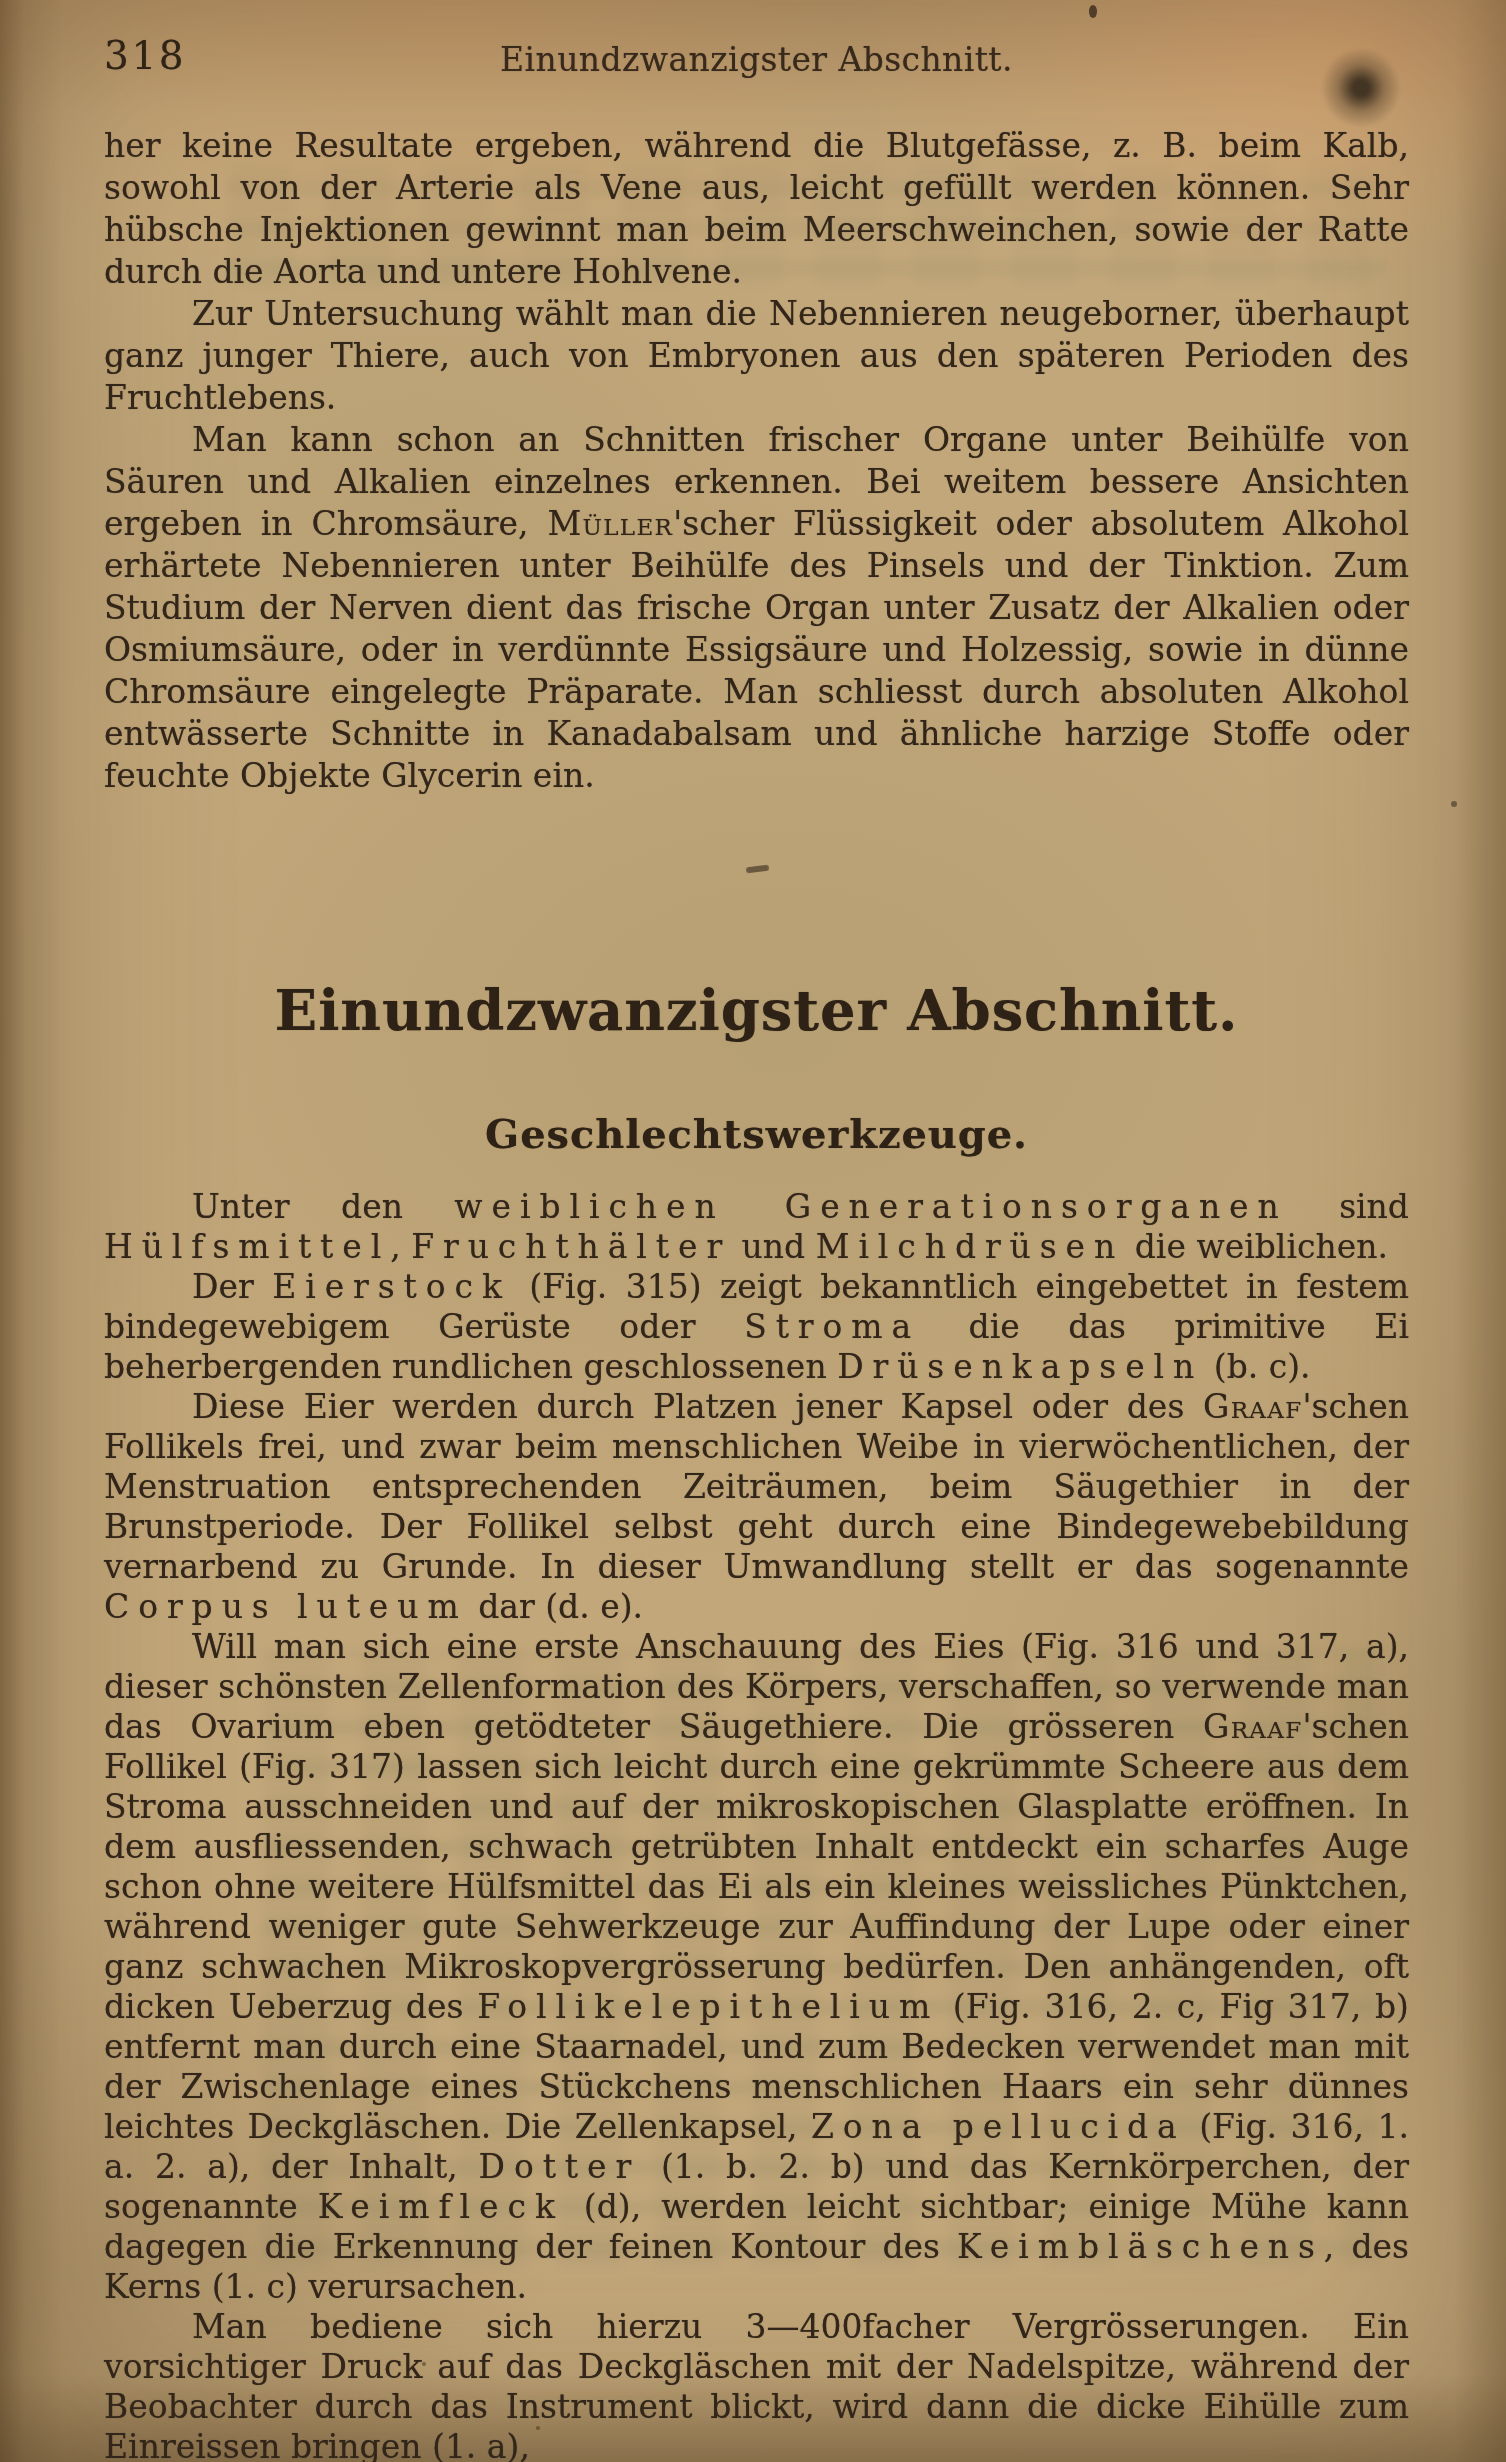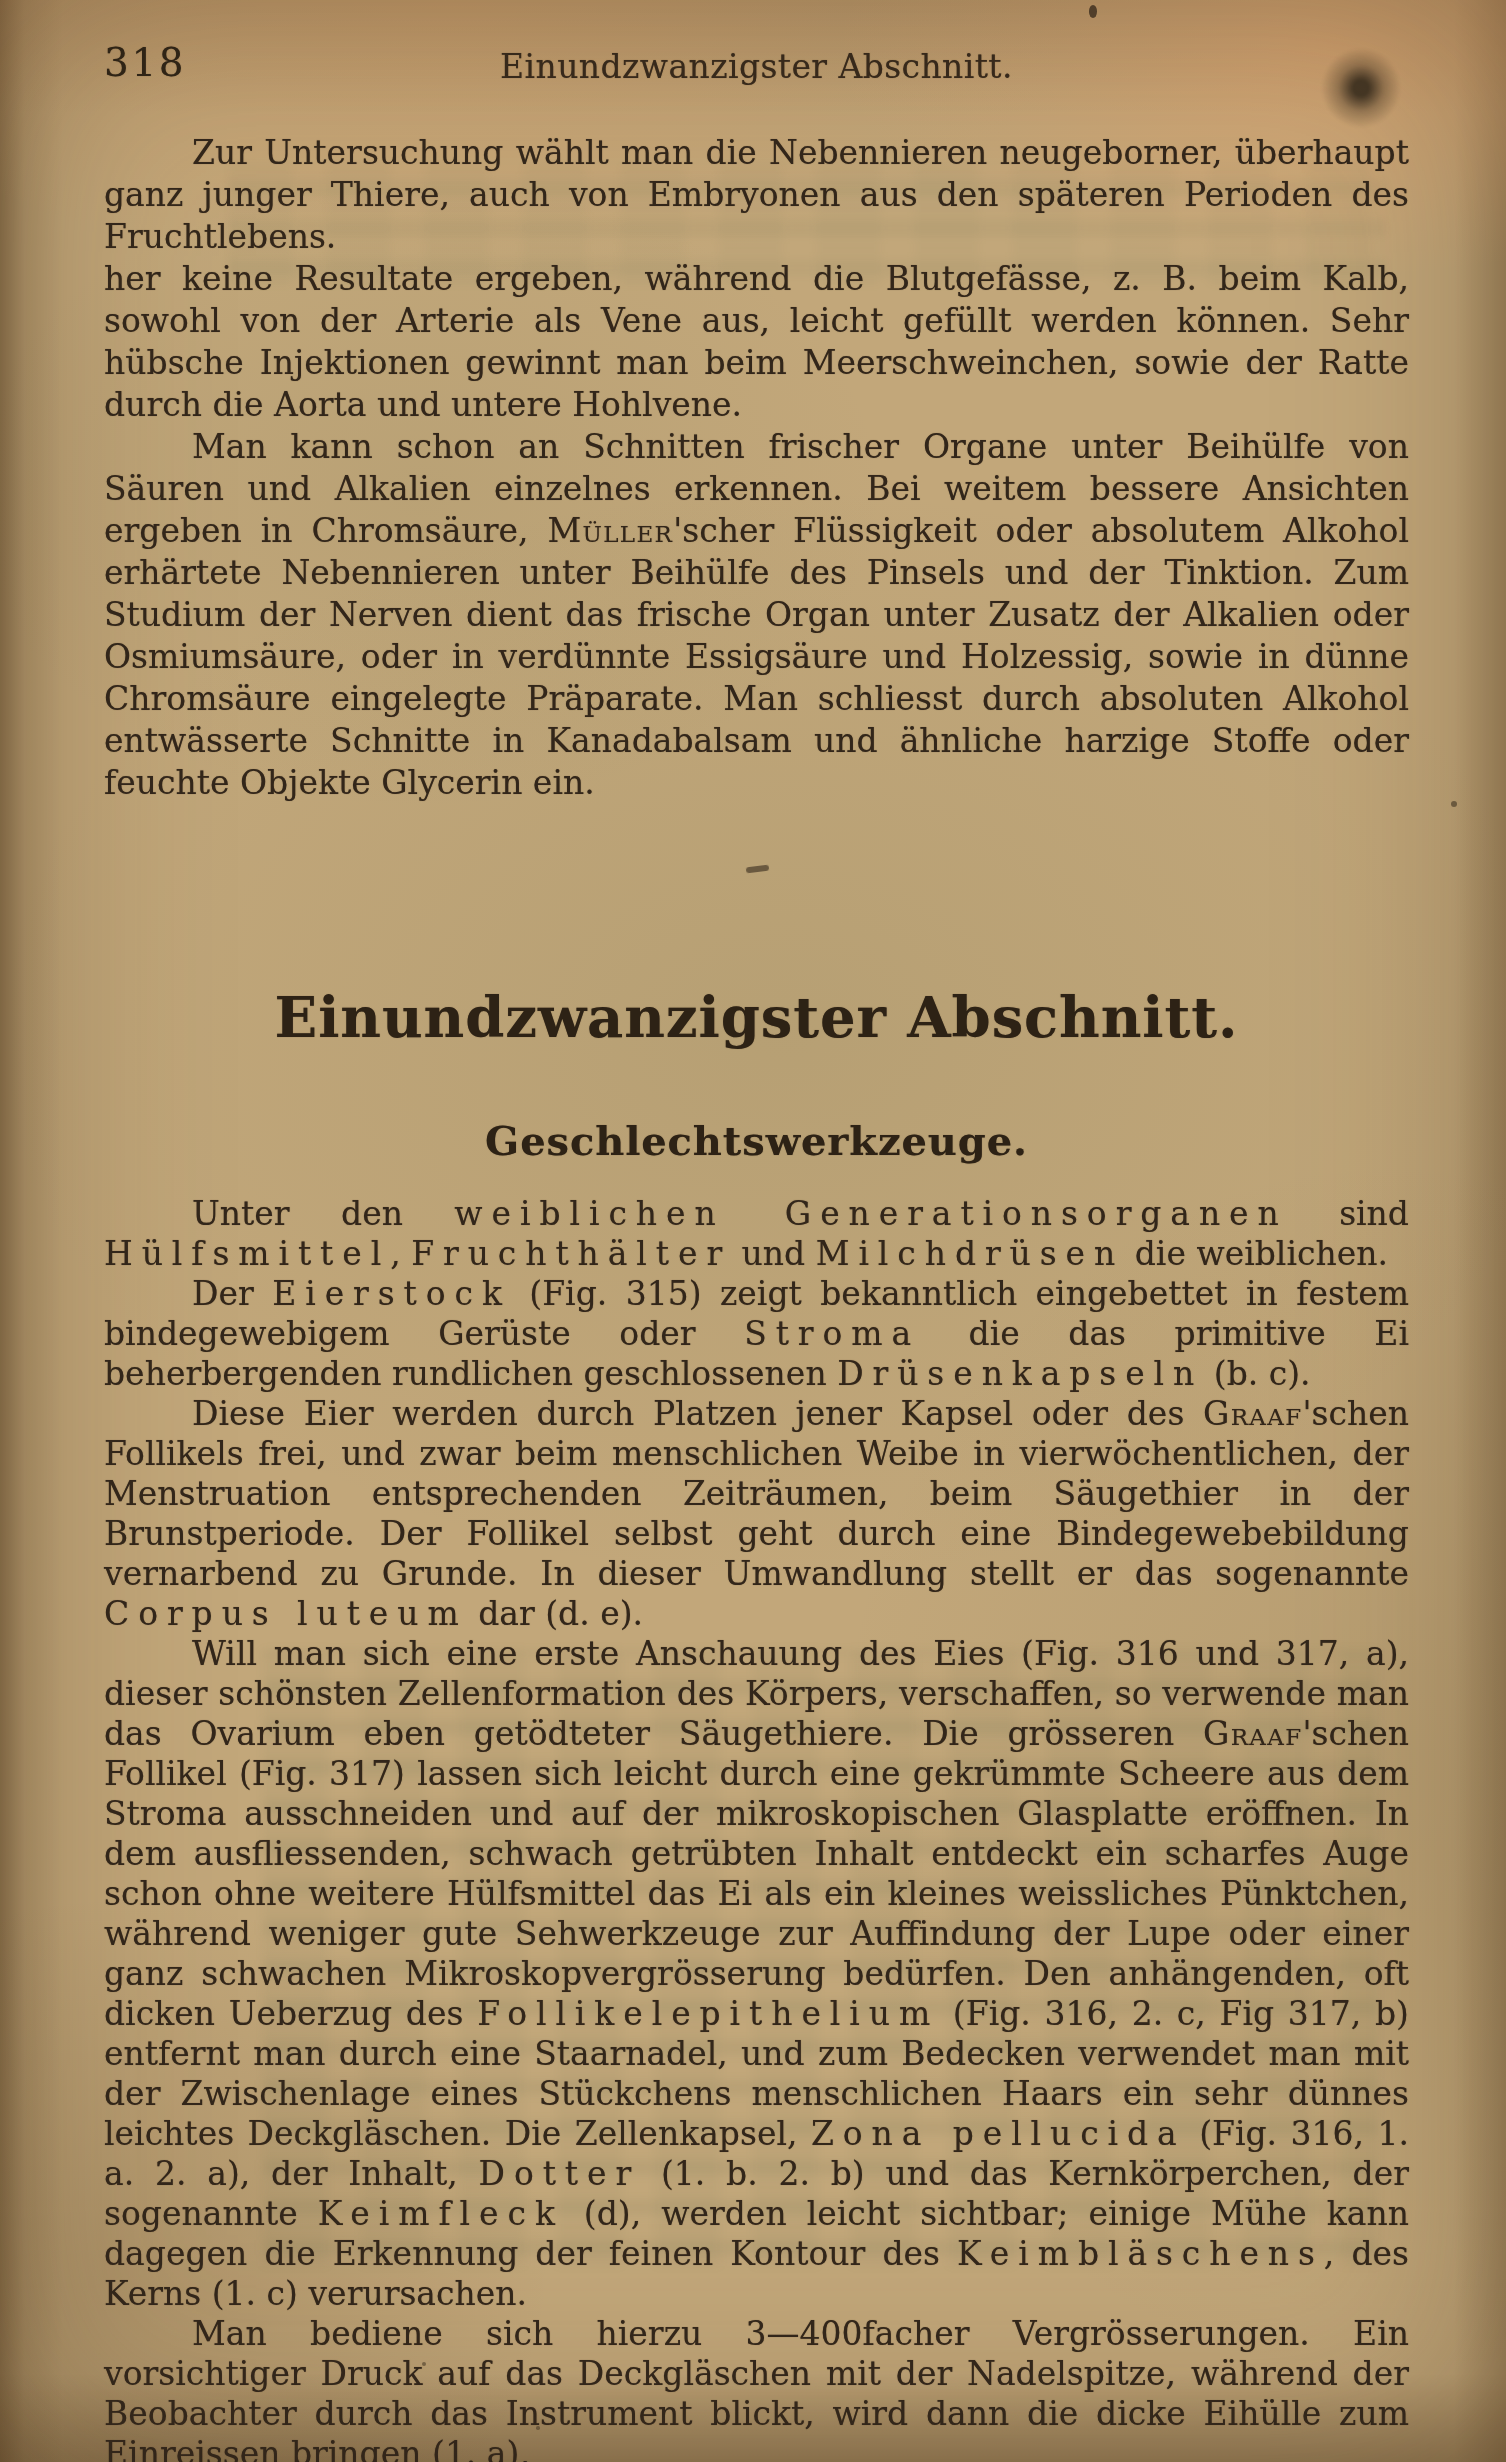--- a/index.html
+++ b/index.html
@@ -17,21 +17,21 @@
       radial-gradient(ellipse 790px 878px at 92% 72%, rgba(118,100,60,0.14), rgba(118,100,60,0) 70%),
       radial-gradient(ellipse 615px 527px at 8% 92%, rgba(96,72,40,0.20), rgba(96,72,40,0) 70%),
       linear-gradient(90deg, rgba(80,56,28,0.45) 0px, rgba(80,56,28,0.14) 24.6px, rgba(80,56,28,0) 63px),
       linear-gradient(270deg, rgba(80,56,28,0.28) 0px, rgba(80,56,28,0) 53px),
       linear-gradient(0deg, rgba(74,52,26,0.34) 0px, rgba(74,52,26,0) 88px),
       linear-gradient(180deg, rgba(150,100,58,0.16) 0px, rgba(150,100,58,0) 114px);
     box-shadow: inset 0 0 193px 26px rgba(72,50,24,0.35);
     font-family:"DejaVu Serif", "Liberation Serif", serif;
     color:#32261a;
   }
-  .txt{ text-shadow:0 0 0.9px rgba(56,40,24,0.55);margin-top:7px; }
+  .txt{ text-shadow:0 0 0.9px rgba(56,40,24,0.55); }
   #page-number{
     position:absolute; left:104px; top:33px;
     font-size:39px; letter-spacing:2.6px; color:#2f2416;
   }
   #running-title{
     position:absolute; left:104px; top:40px; width:1305px;
     text-align:center; font-size:33px; letter-spacing:0.4px; color:#37291b;
   }
   #top-text{
     position:absolute; left:104px; top:125px; width:1305px;
@@ -86,22 +86,22 @@
 
 <div id="page">
 
   <div class="ghost ghost-top"></div>
   <div class="ghost ghost-bottom"></div>
 
   <div id="page-number" class="txt">318</div>
   <div id="running-title" class="txt">Einundzwanzigster Abschnitt.</div>
 
   <div id="top-text" class="txt">
+      <p class="para"><span>her keine Resultate ergeben, während die Blutgefässe, z. B. beim Kalb, sowohl von der Arterie als Vene aus, leicht gefüllt werden können. Sehr hübsche Injektionen gewinnt man beim Meerschweinchen, sowie der Ratte durch die Aorta und untere Hohlvene.</span></p>
       <p class="para indent"><span>Zur Untersuchung wählt man die Nebennieren neugeborner, überhaupt ganz junger Thiere, auch von Embryonen aus den späteren Perioden des Fruchtlebens.</span></p>
-      <p class="para"><span>her keine Resultate ergeben, während die Blutgefässe, z. B. beim Kalb, sowohl von der Arterie als Vene aus, leicht gefüllt werden können. Sehr hübsche Injektionen gewinnt man beim Meerschweinchen, sowie der Ratte durch die Aorta und untere Hohlvene.</span></p>
       <p class="para indent"><span>Man kann schon an Schnitten frischer Organe unter Beihülfe von Säuren und Alkalien einzelnes erkennen.  Bei weitem bessere Ansichten ergeben in Chromsäure, </span><span class="run-sc">Müller</span><span>'scher Flüssigkeit oder absolutem Alkohol erhärtete Nebennieren unter Beihülfe des Pinsels und der Tinktion.  Zum Studium der Nerven dient das frische Organ unter Zusatz der Alkalien oder Osmiumsäure, oder in verdünnte Essigsäure und Holzessig, sowie in dünne Chromsäure eingelegte Präparate.  Man schliesst durch absoluten Alkohol entwässerte Schnitte in Kanadabalsam und ähnliche harzige Stoffe oder feuchte Objekte Glycerin ein.</span></p>
     </div>
 
   <div id="section-heading" class="txt">Einundzwanzigster Abschnitt.</div>
   <div id="section-subheading" class="txt">Geschlechtswerkzeuge.</div>
 
   <div id="bottom-text" class="txt">
       <p class="para indent"><span>Unter den </span><span class="run-spaced">weiblichen Generationsorganen</span><span> sind </span><span class="run-spaced">Hülfsmittel</span><span>, </span><span class="run-spaced">Fruchthälter</span><span> und </span><span class="run-spaced">Milchdrüsen</span><span> die weiblichen.</span></p>
       <p class="para indent"><span>Der </span><span class="run-spaced">Eierstock</span><span> (Fig. 315) zeigt bekanntlich eingebettet in festem bindegewebigem Gerüste oder </span><span class="run-spaced">Stroma</span><span> die das primitive Ei beherbergenden rundlichen geschlossenen </span><span class="run-spaced">Drüsenkapseln</span><span> (</span><span class="run-italic">b. c</span><span>).</span></p>
       <p class="para indent"><span>Diese Eier werden durch Platzen jener Kapsel oder des </span><span class="run-sc">Graaf</span><span>'schen Follikels frei, und zwar beim menschlichen Weibe in vierwöchentlichen, der Menstruation entsprechenden Zeiträumen, beim Säugethier in der Brunstperiode.  Der Follikel selbst geht durch eine Bindegewebebildung vernarbend zu Grunde.  In dieser Umwandlung stellt er das sogenannte </span><span class="run-spaced">Corpus luteum</span><span> dar (</span><span class="run-italic">d. e</span><span>).</span></p>

